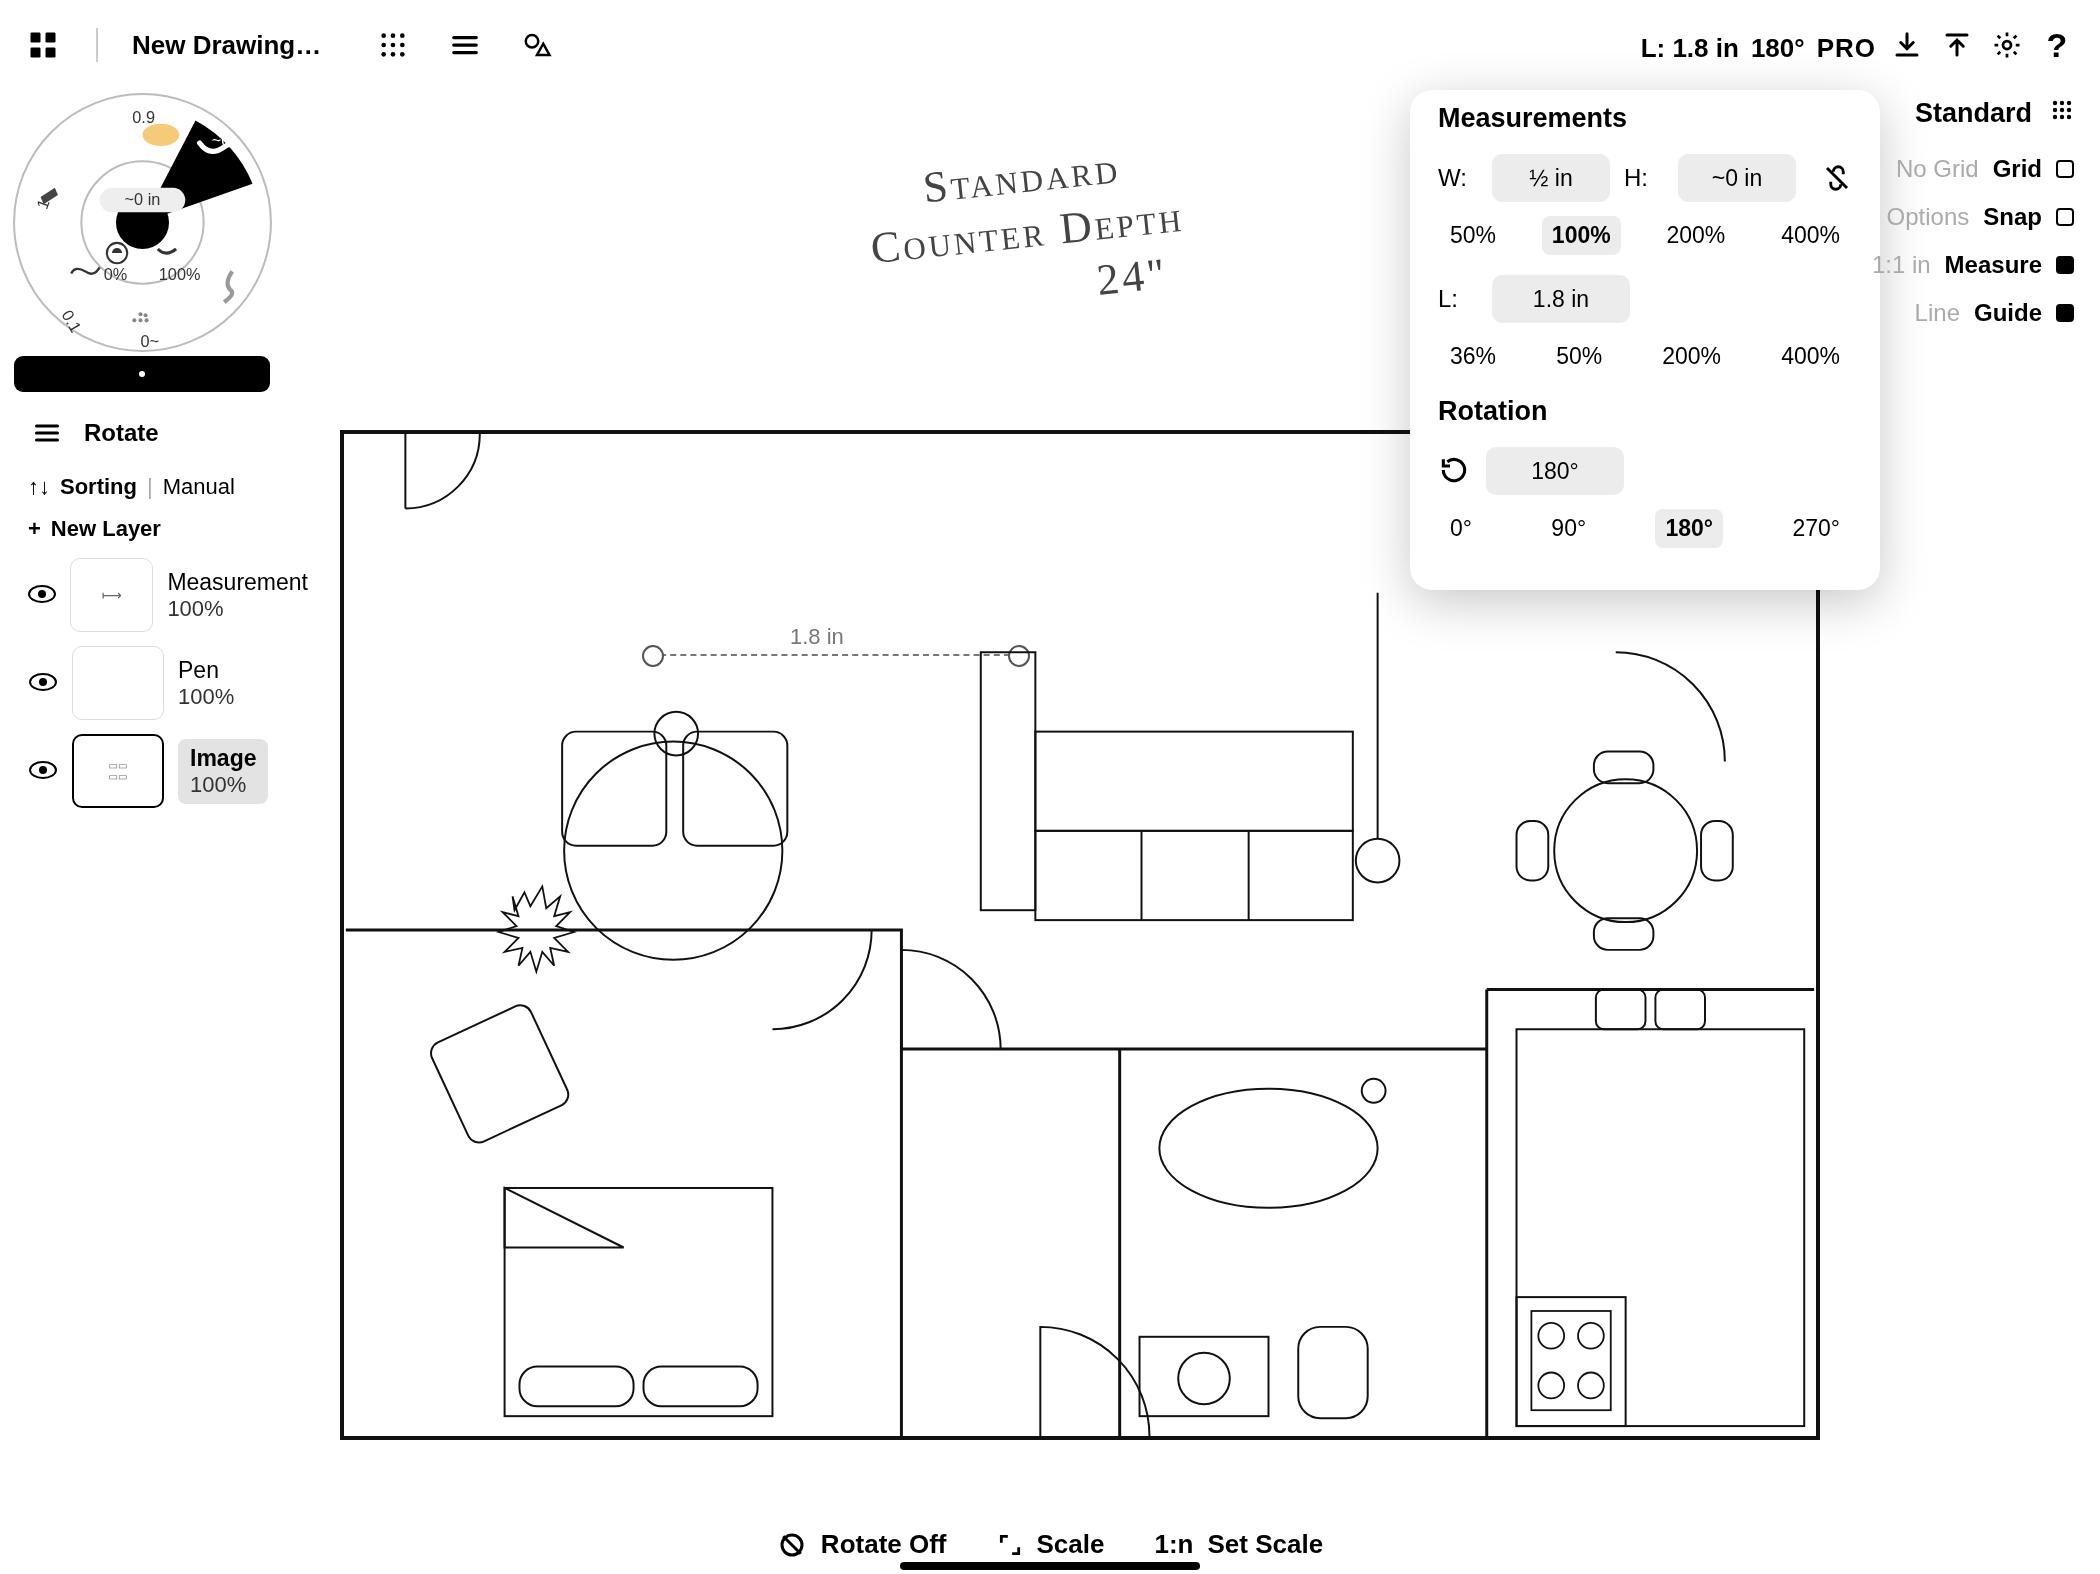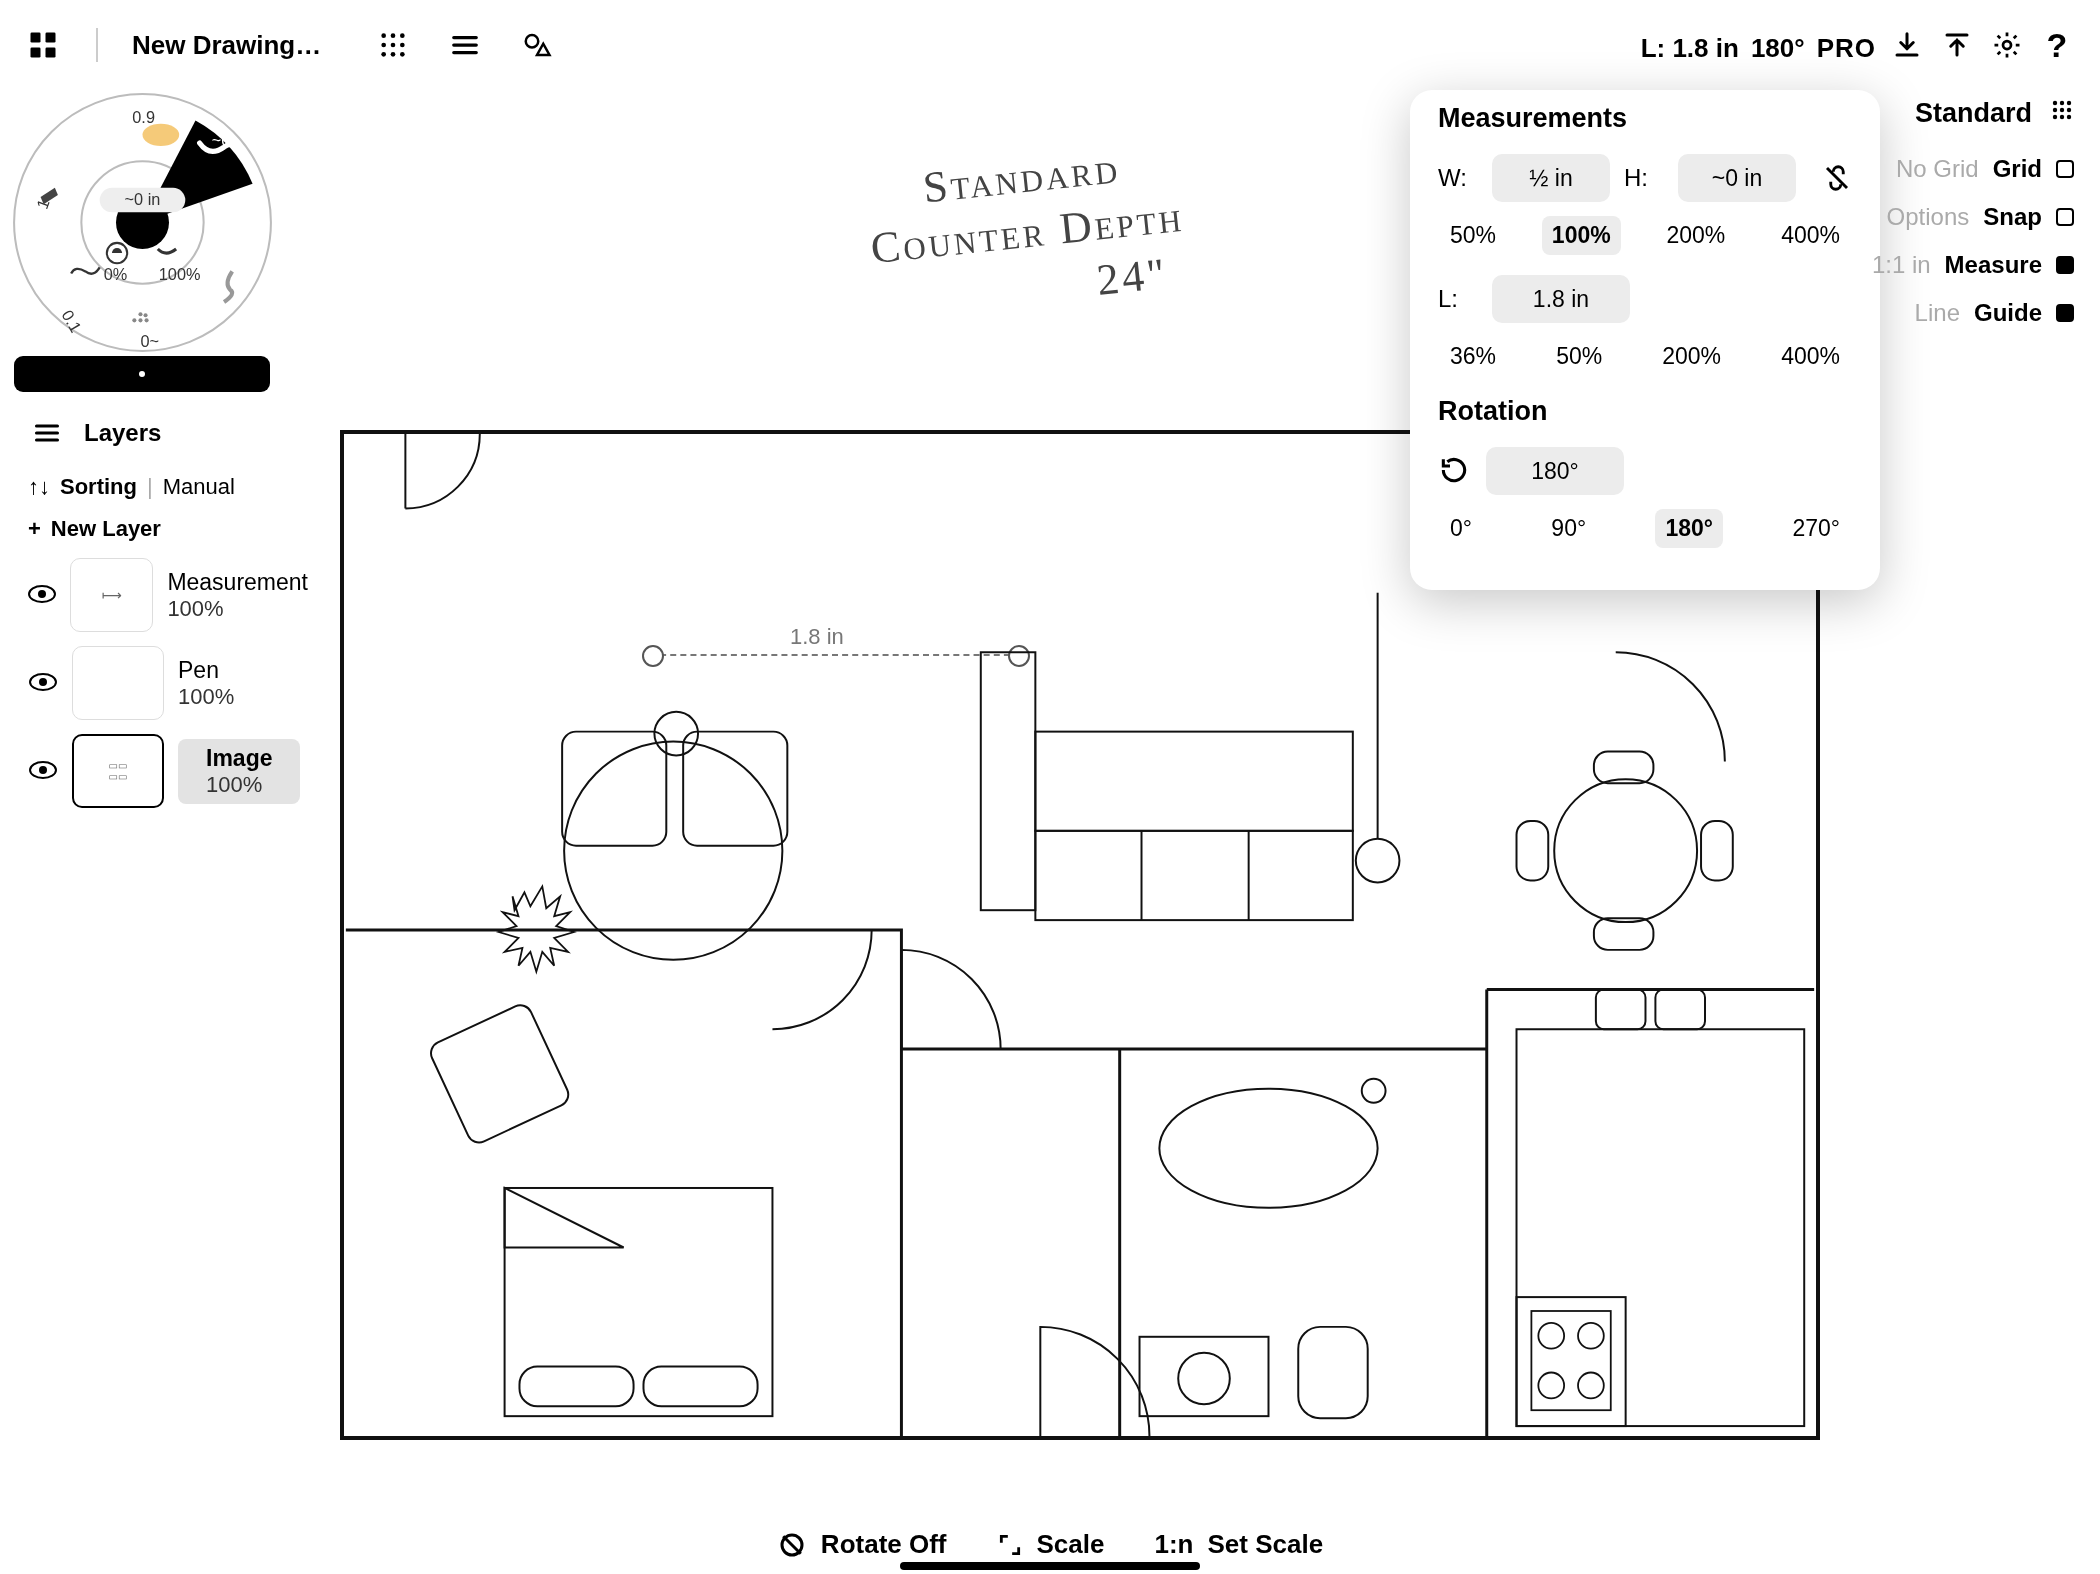--- a/index.html
+++ b/index.html
@@ -25,21 +25,21 @@
   .layers { position: absolute; left: 28px; top: 414px; width: 280px; font-size: 24px; }
   .layers .hdr { display:flex; align-items:center; gap:18px; font-weight:700; margin-bottom:22px; }
   .layers .row-small { font-size: 22px; margin-bottom: 16px; display:flex; align-items:center; gap:10px; }
   .layers .muted-sep { color:#aaa; }
   .layers .layer-item { display:flex; align-items:center; gap:14px; margin-bottom:14px; }
   .layers .eye { width:30px; text-align:center; }
   .layers .thumb { width:92px; height:74px; border:1.5px solid #ddd; border-radius:10px; background:#fff; display:flex; align-items:center; justify-content:center; font-size:14px; color:#666; }
   .layers .meta .name { font-size:23px; }
   .layers .meta .opc { font-size:22px; color:#333; }
   .layers .layer-item.sel .thumb { border-color:#000; border-width:2.2px; }
-  .layers .layer-item.sel .meta { background:#e3e3e3; border-radius:8px; padding:6px 28px; }
+  .layers .layer-item.sel .meta { background:#e3e3e3; border-radius:8px; padding:6px 12px; }
   .layers .layer-item.sel .meta .name { font-weight:700; }
 
   
   .canvas { position:absolute; left:230px; top:100px; right:20px; bottom:120px; }
   .canvas-inner { position:absolute; left:110px; top:330px; width:1480px; height:1010px; border:4px solid #111; }
   .hand { position:absolute; left:640px; top:50px; font-family: "Comic Sans MS", "Segoe Script", cursive; font-size:44px; font-weight:300; letter-spacing:3px; transform:rotate(-6deg); color:#444; line-height:1.25; text-align:center; }
   .dim-line { position:absolute; left:420px; top:554px; width:370px; border-top:2px dashed #777; }
   .dim-label { position:absolute; left:560px; top:524px; font-size:22px; color:#777; }
   .dim-handle { position:absolute; top:545px; width:22px; height:22px; border:2px solid #555; border-radius:50%; background:#fff; }
   .dim-handle.a { left:412px; }
@@ -179,21 +179,21 @@
 </div>
 <div class="slider-pill"></div>
 
 <div class="layers">
   <div class="hdr">
     <span class="tb-icon">
       <svg viewBox="0 0 24 24" width="28" height="28" stroke="#000" stroke-width="2.6" stroke-linecap="round">
           <path d="M3 6h18M3 12h18M3 18h18"></path>
         </svg>
     </span>
-    <span>Layers</span>
+    <span>Rotate</span>
   </div>
   <div class="row-small">
     <span>↑↓</span>
     <span style="font-weight:700">Sorting</span>
     <span class="muted-sep">|</span>
     <span>Manual</span>
   </div>
   <div class="row-small">
     <span style="font-weight:700;">+</span>
     <span style="font-weight:700">New Layer</span>

